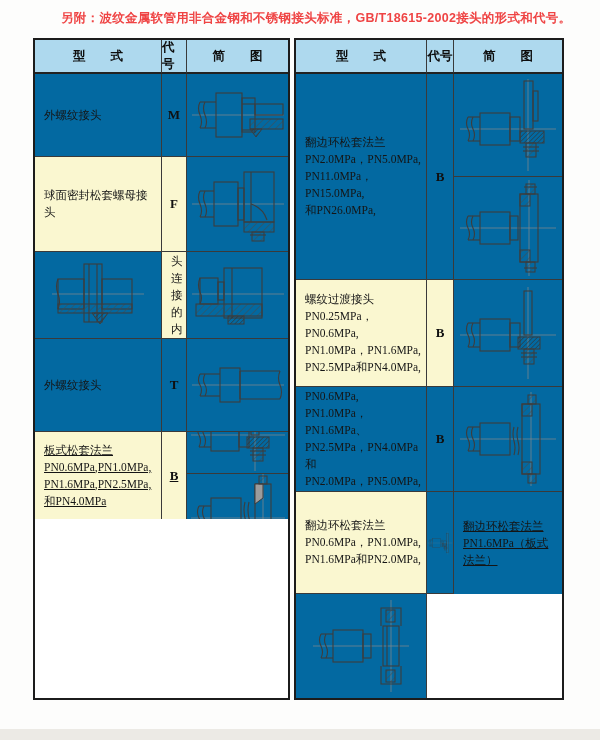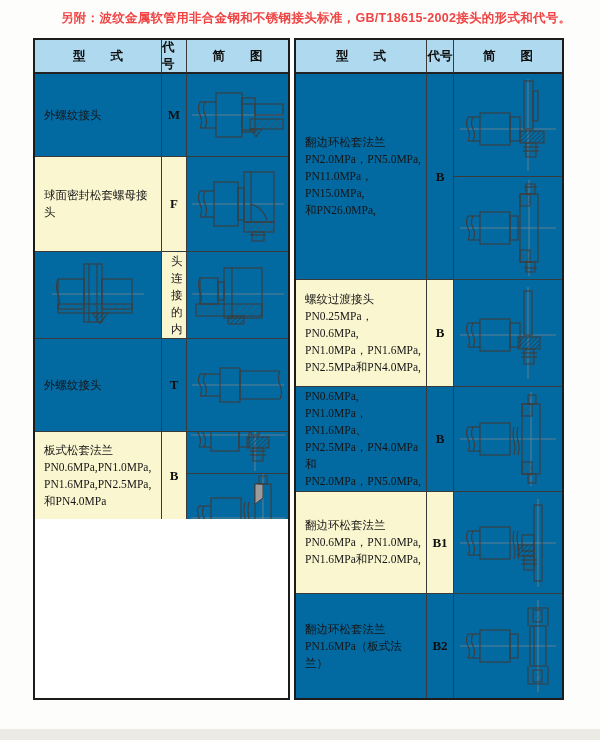--- a/index.html
+++ b/index.html
@@ -23,21 +23,21 @@
   .ltable{left:33px;width:257px;grid-template-columns:127px 25px 1fr;
     grid-template-rows:34px 83px 95px 87px 93px 87px 1fr;}
   .rtable{left:294px;width:270px;grid-template-columns:131px 27px 1fr;
     grid-template-rows:34px 206px 107px 105px 102px 1fr;}
   .c{
     box-sizing:border-box;
     border-right:1.6px solid #3a3a3a;border-bottom:1.6px solid #3a3a3a;
     display:flex;align-items:center;overflow:hidden;background:#0369a1;
   }
   .jtable .c:nth-child(3n){border-right:none;}
-  .jtable .c.lastrow{border-bottom:none;}
+  .jtable .c.lastrow{border-bottom:none;text-decoration:underline;}
   .hd{
     background:#aed9ee;justify-content:center;
     font-weight:bold;font-size:12.5px;color:#0d0d0d;
     border-bottom:2px solid #222;
   }
   .typ{
     padding:6px 5px 6px 9px;font-size:11.5px;line-height:17px;
     white-space:pre-line;color:#151515;
     font-family:"Liberation Serif","DejaVu Serif",serif;
   }
@@ -305,21 +305,20 @@
       <rect class="fh" x="64" y="12" width="10" height="12"></rect>
       <rect class="fh" x="64" y="70" width="10" height="12"></rect>
       <rect class="fh" x="70" y="3" width="8" height="9"></rect>
       <rect class="fh" x="70" y="82" width="8" height="9"></rect>
     </svg>
   </div>
 
   <div class="c typ hl">翻边环松套法兰
 PN0.6MPa，PN1.0MPa,
 PN1.6MPa和PN2.0MPa,</div>
-  <div class="c cod hl">B1</div>
   <div class="c dia">
     <svg class="diag" width="100" height="92" viewBox="0 0 100 92">
       <line class="cl" x1="2" y1="46" x2="98" y2="46"></line>
       <line class="cl" x1="80" y1="2" x2="80" y2="90"></line>
       <path class="ln" d="M10,34 q-3,6 0,12 q3,6 0,12"></path>
         <path class="ln" d="M15,34 q-3,6 0,12 q3,6 0,12"></path>
       <line class="ln" x1="10" y1="34" x2="22" y2="34"></line>
         <line class="ln" x1="10" y1="58" x2="22" y2="58"></line>
       <rect class="ln" x="22" y="30" width="30" height="32"></rect>
       <path class="ln" d="M56,34 q-2,7 0,14 q2,7 0,14"></path>
@@ -328,21 +327,20 @@
       <rect class="ln" x="64" y="38" width="12" height="16"></rect>
       <rect class="fc" x="60" y="48" width="16" height="11"></rect>
       <rect class="fh" x="66" y="59" width="10" height="14"></rect>
       <line class="ln" x1="63" y1="63" x2="79" y2="63"></line>
         <line class="ln" x1="63" y1="67" x2="79" y2="67"></line>
     </svg>
   </div>
 
   <div class="c typ lastrow">翻边环松套法兰
 PN1.6MPa（板式法兰）</div>
-  <div class="c cod lastrow">B2</div>
   <div class="c dia lastrow">
     <svg class="diag" width="100" height="96" viewBox="0 0 100 96">
       <line class="cl" x1="2" y1="48" x2="98" y2="48"></line>
       <line class="cl" x1="80" y1="2" x2="80" y2="94"></line>
       <path class="ln" d="M10,36 q-3,6 0,12 q3,6 0,12"></path>
         <path class="ln" d="M15,36 q-3,6 0,12 q3,6 0,12"></path>
       <line class="ln" x1="10" y1="36" x2="22" y2="36"></line>
         <line class="ln" x1="10" y1="60" x2="22" y2="60"></line>
       <rect class="ln" x="22" y="32" width="30" height="32"></rect>
       <rect class="ln" x="52" y="36" width="8" height="24"></rect>

